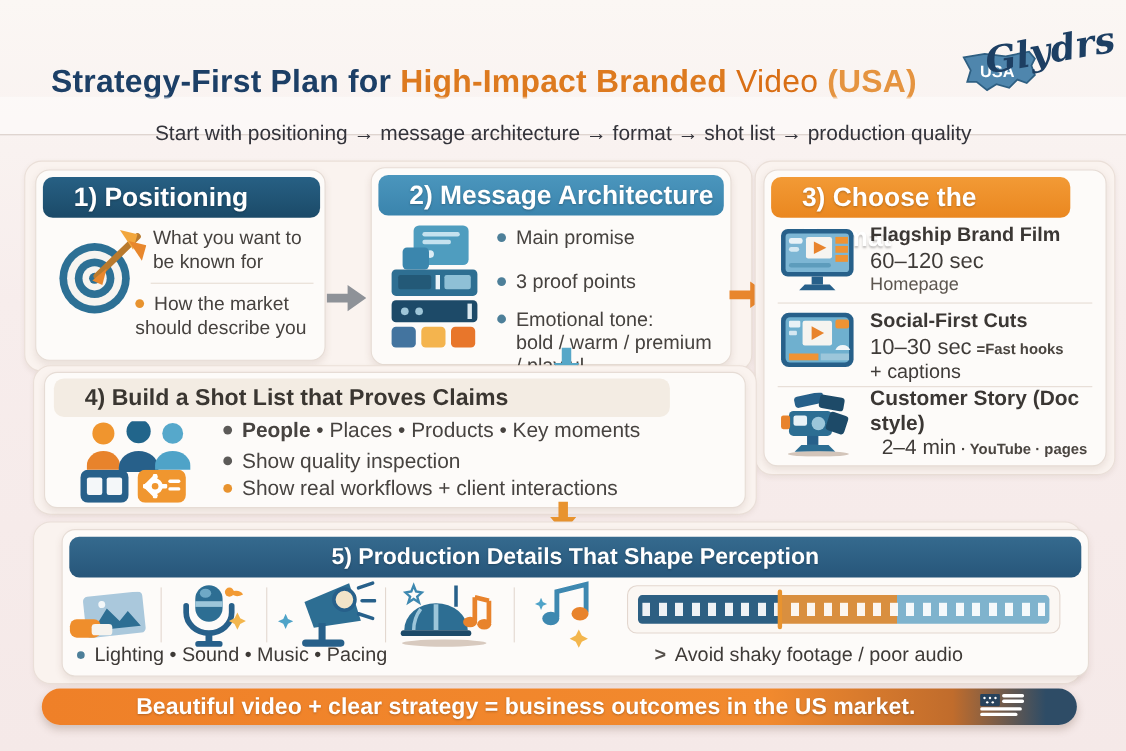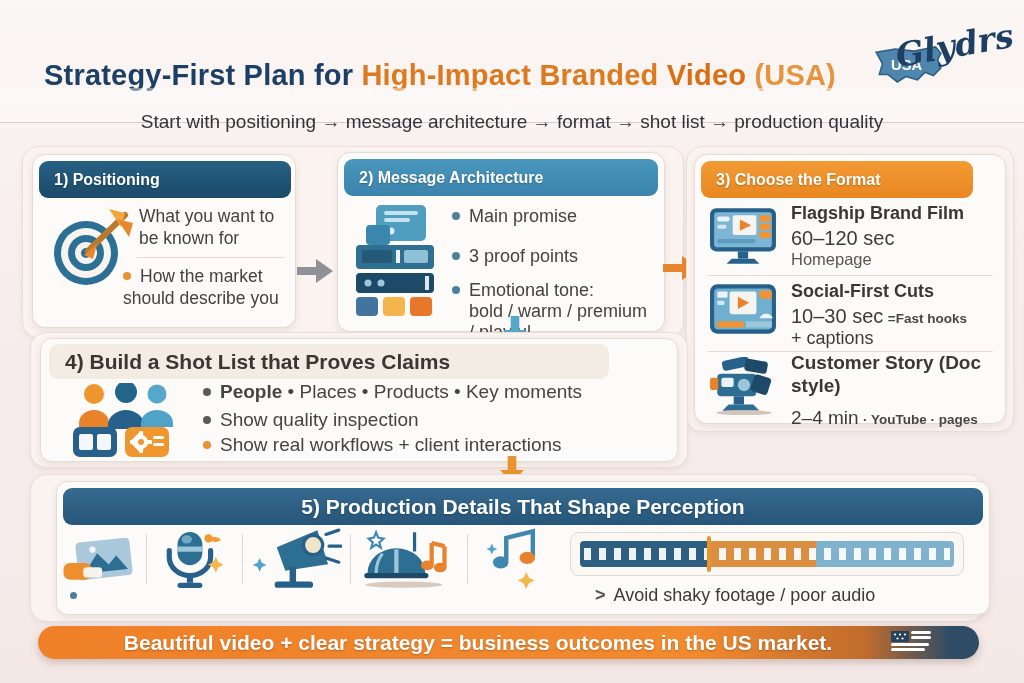--- a/index.html
+++ b/index.html
@@ -7,35 +7,35 @@
     position:relative;width:1024px;height:683px;overflow:hidden;
     font-family:"Liberation Sans","DejaVu Sans",sans-serif;
     background:linear-gradient(180deg,#fbf7f4 0%,#f7edec 40%,#f5e9e8 100%);
     color:#474340;
   }
   .abs{position:absolute;}
   
   .title{position:absolute;top:40px;left:0;width:880px;text-align:center;font-size:29px;font-weight:700;letter-spacing:.2px;white-space:nowrap;}
   .title .navy{color:#1c3f66;}
   .title .orange{color:#dd7a1f;}
-  .title .orange-b{color:#d96f15;font-weight:700;}
+  .title .orange-b{color:#d96f15;font-weight:400;}
   .title .usa{color:#e59440;font-weight:600;}
   .logo{position:absolute;top:18px;right:8px;width:150px;height:80px;}
   .brand-script{position:absolute;right:2px;top:8px;font-family:"DejaVu Serif",serif;font-style:italic;font-weight:700;font-size:33px;color:#1d3f63;transform:rotate(-10deg);}
   .subtitle-strip{position:absolute;top:88px;left:0;width:1024px;height:34px;background:rgba(255,255,255,.45);border-bottom:1px solid #d7ccc6;}
   .subtitle{position:absolute;top:92px;left:0;width:1024px;text-align:center;font-size:19px;font-weight:500;color:#33333a;}
   
   .panel{position:absolute;background:#faf3ef;border:1px solid #eadfd8;border-radius:16px;box-shadow:0 2px 5px rgba(120,90,70,.08);}
   .card{position:absolute;background:#fdfbf9;border:1px solid #e6dcd5;border-radius:13px;box-shadow:0 3px 7px rgba(120,90,70,.12);}
-  .box-header{position:absolute;left:6px;top:6px;height:37px;border-radius:9px;color:#fff;font-size:16px;font-weight:700;line-height:37px;padding-left:15px;box-sizing:border-box;text-shadow:0 1px 2px rgba(0,0,0,.25);}
+  .box-header{position:absolute;left:6px;top:6px;height:37px;border-radius:9px;color:#fff;font-size:24px;font-weight:700;line-height:37px;padding-left:28px;box-sizing:border-box;text-shadow:0 1px 2px rgba(0,0,0,.25);}
   .hdr1{background:linear-gradient(180deg,#276084,#1b4a68);width:252px;}
   .hdr2{background:linear-gradient(180deg,#4b96bd,#3a84ad);width:314px;}
   .hdr3{background:linear-gradient(180deg,#f29a35,#ea8720);width:272px;}
   .hdr5{background:linear-gradient(180deg,#356a8e,#27567a);width:920px;text-align:center;padding-left:0;font-size:21px;}
-  .hdr4{position:absolute;left:8px;top:5px;width:560px;height:35px;background:#f3ece3;border-radius:9px;color:#3a3631;font-size:21px;font-weight:700;line-height:35px;padding-left:16px;box-sizing:border-box;}
+  .hdr4{position:absolute;left:8px;top:5px;width:560px;height:35px;background:#f3ece3;border-radius:9px;color:#3a3631;font-size:21px;font-weight:700;line-height:35px;padding-left:28px;box-sizing:border-box;}
   .hairline{position:absolute;background:#e6dcd4;height:1px;}
   .vline{position:absolute;background:#e3d8d0;width:1px;}
   
   .item-text{font-size:17.5px;line-height:22px;color:#46423f;}
   .bullet-dot{display:inline-block;width:8px;height:8px;border-radius:50%;margin-right:9px;vertical-align:2px;}
   .dot-blue{background:#4d7f99;}
   .dot-gray{background:#5c5a58;}
   .dot-orange{background:#e8932f;}
   .fmt-name{font-size:18px;font-weight:600;color:#3b3734;line-height:21px;}
   .fmt-dur{font-size:20px;color:#3f3b38;}
@@ -191,21 +191,21 @@
       <rect x="12" y="20" width="12" height="9" rx="2" fill="#e9f2f7"></rect>
       <circle cx="34" cy="27" r="6" fill="#9cc6da"></circle>
       <rect x="45" y="16" width="17" height="17" rx="3" fill="#1d4a68" transform="rotate(18 45 16)"></rect>
       <rect x="1" y="20" width="8" height="12" rx="2" fill="#e8832c"></rect>
       <rect x="24" y="38" width="10" height="8" fill="#27608a"></rect>
       <path d="M13 52 L49 52 L43 46 L19 46 Z" fill="#2d6e93"></path>
       <ellipse cx="34" cy="54" rx="27" ry="2.5" fill="#d3c5ba"></ellipse>
     </svg>
     <div class="abs" style="left:96px;top:196px;width:208px;">
       <div class="fmt-name" style="font-size:19px;line-height:23px;">Customer Story (Doc style)</div>
-      <div style="margin-top:10px;"><span class="fmt-dur" style="font-size:19px;">2–4 min</span>
+      <div style="margin-top:0;text-align:center;"><span class="fmt-dur" style="font-size:19px;">2–4 min</span>
         <span class="fmt-small">· YouTube · pages</span></div>
     </div>
   </div>
 
   <div class="panel" style="left:30px;top:332px;width:656px;height:134px;"></div>
   <div class="card" style="left:40px;top:338px;width:636px;height:122px;border-radius:12px;">
     <div class="hdr4">4) Build a Shot List that Proves Claims</div>
     <svg class="abs" style="left:36px;top:44px" width="98" height="50" viewBox="0 0 96 50">
       <circle cx="16" cy="11" r="10" fill="#f0952e"></circle>
       <path d="M1 40 a15 13 0 0 1 30 0 v4 h-30 Z" fill="#e8832c"></path>
@@ -313,21 +313,21 @@
   </svg>
 
   <div class="timeline">
     <div class="tl-strip">
       <div class="tl-frames"></div>
       <div class="tl-marker"></div>
     </div>
   </div>
 
   <div class="abs caption" style="left:70px;top:585px;">
-    <span class="bullet-dot dot-blue" style="width:7px;height:7px;"></span>
+    <span class="bullet-dot dot-blue" style="width:7px;height:7px;"></span><span>Lighting • Sound • Music • Pacing</span>
   </div>
   <div class="abs caption" style="left:595px;top:585px;">
     <span style="font-weight:700;color:#55504b;margin-right:8px;">&gt;</span><span>Avoid shaky footage / poor audio</span>
   </div>
 
   <div class="banner">
     <div class="banner-text">Beautiful video + clear strategy = business outcomes in the US market.</div>
     <svg class="abs" style="right:48px;top:5px" width="40" height="23" viewBox="0 0 40 23">
       <rect x="0" y="0" width="18" height="11" rx="1" fill="#26425c"></rect>
       <g fill="#ffffff">

